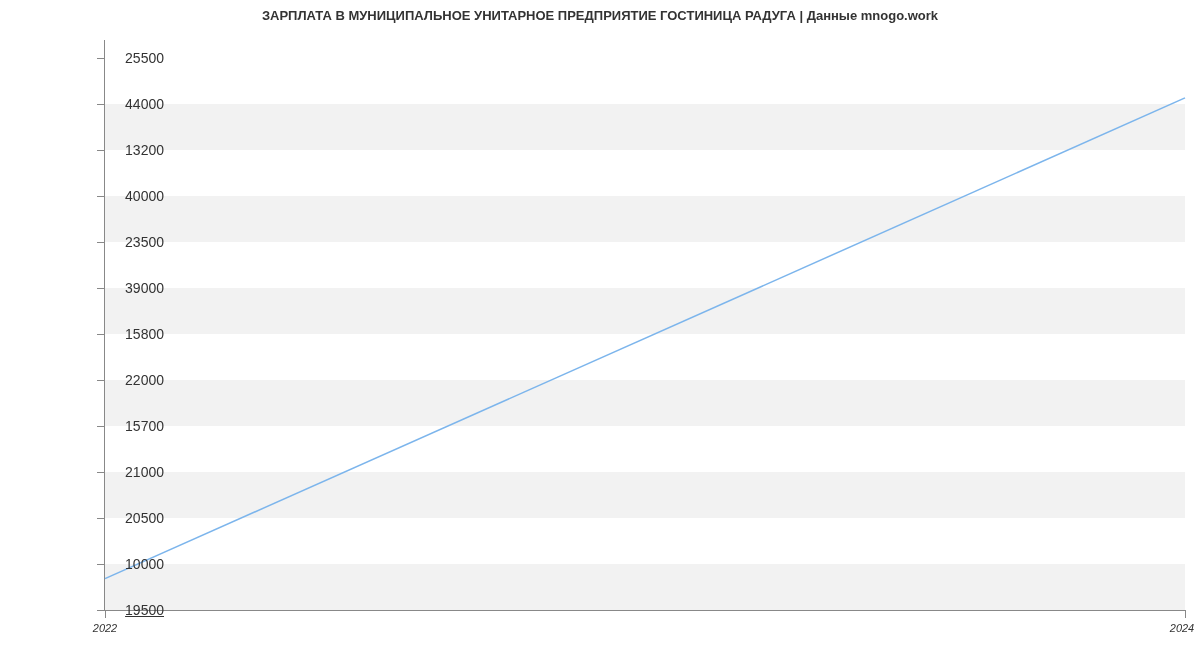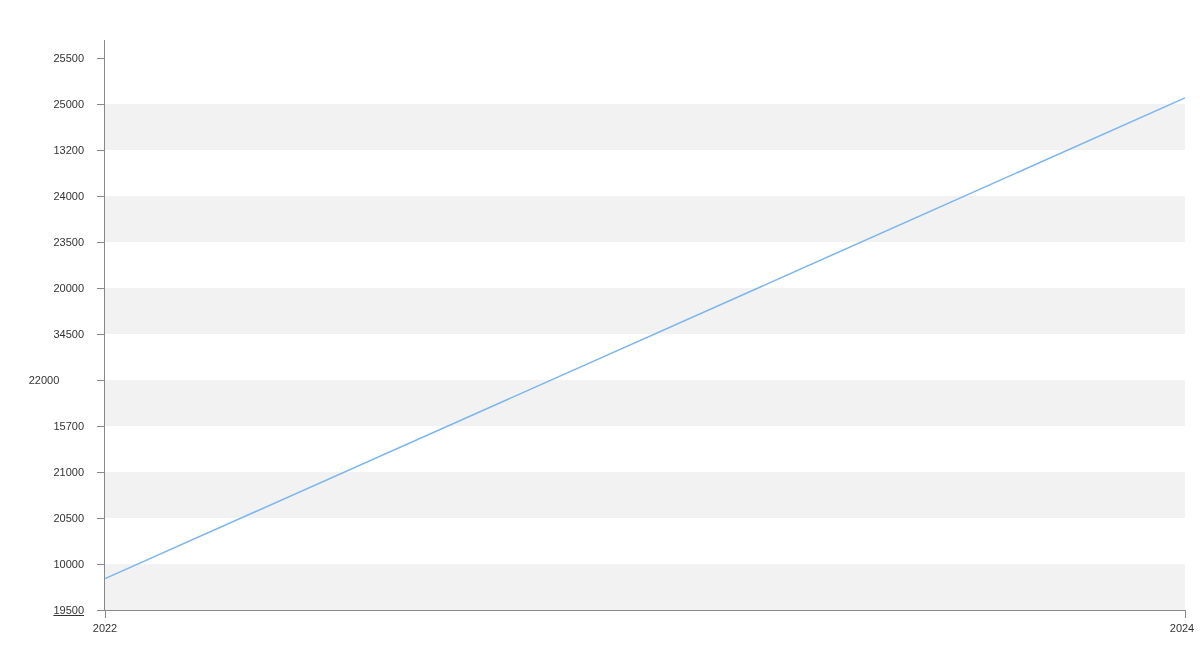--- a/index.html
+++ b/index.html
@@ -62,52 +62,54 @@
   }
   .y-tick {
     position: absolute;
     left: -8px;
     width: 8px;
     height: 1px;
     background: #888;
   }
   .y-label {
     position: absolute;
-    right: 1116px;
+    right: 1036px;
     width: 80px;
     text-align: right;
-    font-size: 11px;
+    font-size: 14px;
     color: #333;
     transform: translateY(-50%);
   }
   .x-tick {
     position: absolute;
     bottom: -8px;
     width: 1px;
     height: 8px;
     background: #888;
   }
   .x-label {
     position: absolute;
     bottom: -24px;
     font-size: 11px;
     color: #333;
     transform: translateX(-50%);
+    font-style: italic;
   }
   svg.line-layer {
     position: absolute;
     left: 0; top: 0;
     width: 100%; height: 100%;
     overflow: visible;
   }
 </style>
 </head>
 <body>
 
 <div class="chart-wrap">
+  <div class="title">ЗАРПЛАТА В МУНИЦИПАЛЬНОЕ УНИТАРНОЕ ПРЕДПРИЯТИЕ ГОСТИНИЦА РАДУГА | Данные mnogo.work</div>
   <div class="plot">
     <div class="plot-bg"></div>
 
     <div class="band" style="top: 524.032px; height: 45.9677px;"></div>
       <div class="band" style="top: 432.097px; height: 45.9677px;"></div>
       <div class="band" style="top: 340.161px; height: 45.9677px;"></div>
       <div class="band" style="top: 248.226px; height: 45.9677px;"></div>
       <div class="band" style="top: 156.29px; height: 45.9677px;"></div>
       <div class="band" style="top: 64.3548px; height: 45.9677px;"></div>
       <div class="axis-line y-axis"></div>
@@ -131,21 +133,21 @@
       <div class="x-tick" style="left: -0.5px;"></div>
       <div class="x-label" style="left: 0px;">2022</div>
       <div class="x-tick" style="left: 1079.5px;"></div>
       <div class="x-label" style="left: 1077px;">2024</div>
     </div>
 <div class="y-label" style="top: 610px; text-decoration: underline;">19500</div>
     <div class="y-label" style="top: 564.032px;">10000</div>
     <div class="y-label" style="top: 518.065px;">20500</div>
     <div class="y-label" style="top: 472.097px;">21000</div>
     <div class="y-label" style="top: 426.129px;">15700</div>
-    <div class="y-label" style="top: 380.161px; text-align: center;">22000</div>
-    <div class="y-label" style="top: 334.194px;">34500</div>
-    <div class="y-label" style="top: 288.226px;">20000</div>
+    <div class="y-label" style="top: 380.161px;">22000</div>
+    <div class="y-label" style="top: 334.194px;">15800</div>
+    <div class="y-label" style="top: 288.226px;">39000</div>
     <div class="y-label" style="top: 242.258px; text-align: right;">23500</div>
-    <div class="y-label" style="top: 196.29px;">24000</div>
+    <div class="y-label" style="top: 196.29px;">40000</div>
     <div class="y-label" style="top: 150.323px;">13200</div>
-    <div class="y-label" style="top: 104.355px;">25000</div>
+    <div class="y-label" style="top: 104.355px;">44000</div>
     <div class="y-label" style="top: 58.3871px;">25500</div>
   </div>
 
 </body></html>

